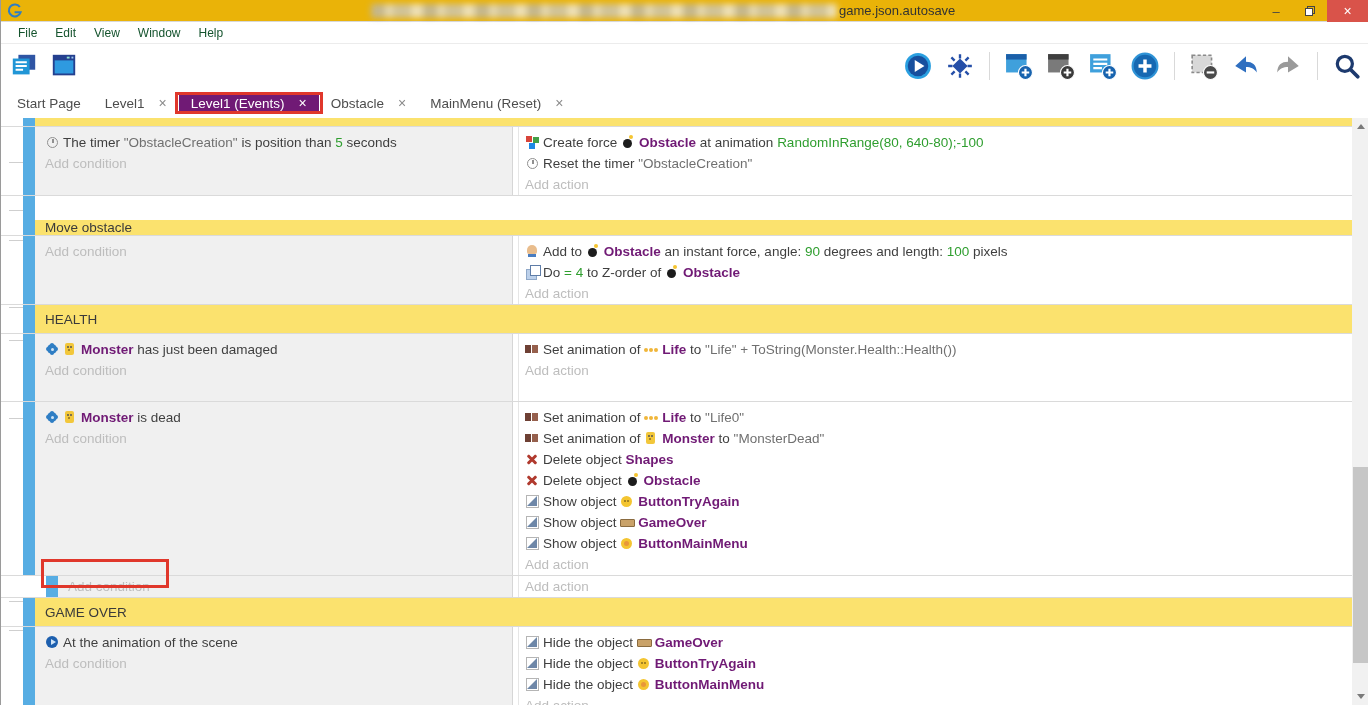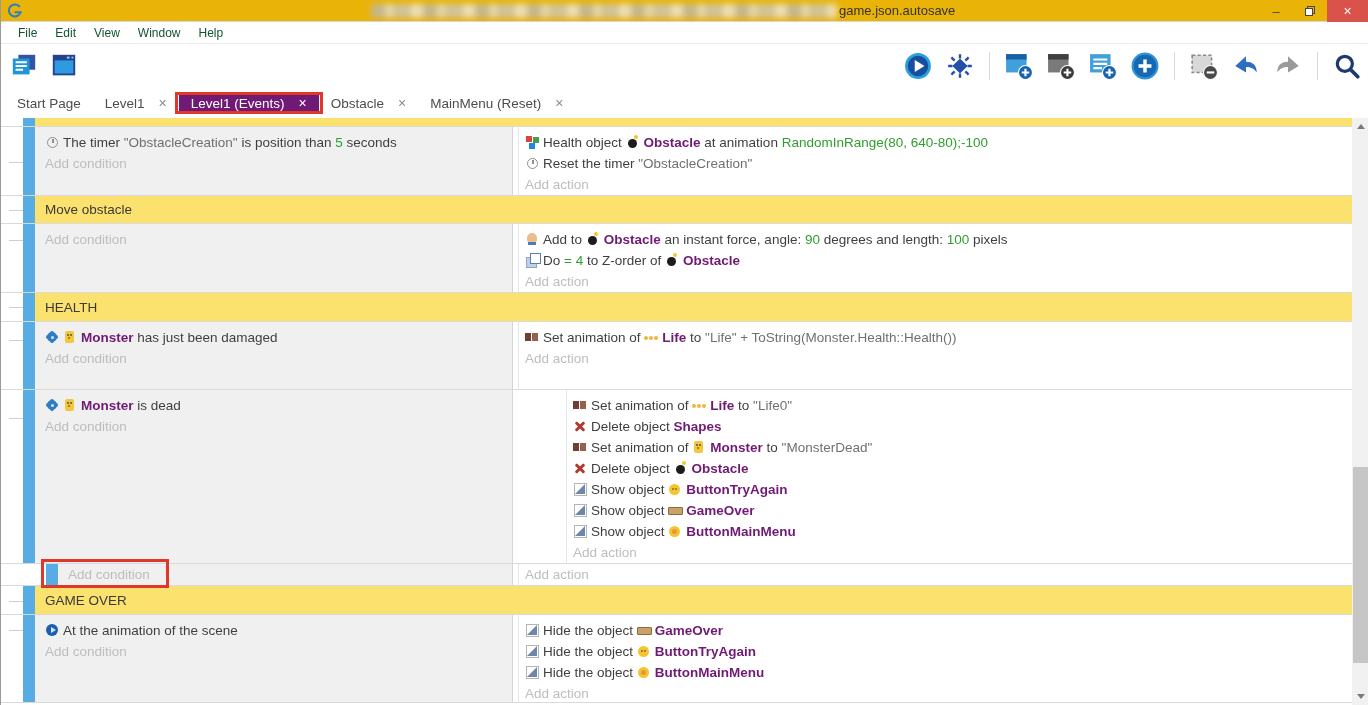--- a/index.html
+++ b/index.html
@@ -267,26 +267,26 @@
           <div class="bar"></div>
           <div class="partial-band"></div>
         </div>
         <div class="row" style="height: 69px;">
           <div class="bar"></div>
           <div class="cell-cond">
             <div class="evline"><span class="icon timer-icon"></span><span class="sg-p">The timer </span><span class="sg-s">"ObstacleCreation"</span><span class="sg-p"> is position than </span><span class="sg-g">5</span><span class="sg-p"> seconds</span></div>
             <div class="evline placeholder">Add condition</div>
           </div>
           <div class="cell-act">
-            <div class="evline"><span class="icon create-object-icon"></span><span class="sg-p">Health object </span><span class="icon obstacle-icon"></span><span class="sg-o">Obstacle</span><span class="sg-p"> at animation </span><span class="sg-g">RandomInRange(80, 640-80);-100</span></div>
+            <div class="evline"><span class="icon create-object-icon"></span><span class="sg-p">Create force </span><span class="icon obstacle-icon"></span><span class="sg-o">Obstacle</span><span class="sg-p"> at animation </span><span class="sg-g">RandomInRange(80, 640-80);-100</span></div>
             <div class="evline"><span class="icon timer-icon"></span><span class="sg-p">Reset the timer </span><span class="sg-s">"ObstacleCreation"</span></div>
             <div class="evline placeholder">Add action</div>
           </div>
         </div>
-        <div class="row" style="height: 28px;">
+        <div class="row" style="height: 40px; align-items: flex-end;">
           <div class="bar"></div>
           <div class="comment-band">
             <span>Move obstacle</span>
           </div>
         </div>
         <div class="row" style="height: 69px;">
           <div class="bar"></div>
           <div class="cell-cond">
             <div class="evline placeholder">Add condition</div>
           </div>
@@ -306,30 +306,30 @@
           <div class="bar"></div>
           <div class="cell-cond">
             <div class="evline"><span class="icon behavior-icon"></span><span class="icon monster-icon"></span><span class="sg-o">Monster</span><span class="sg-p"> has just been damaged</span></div>
             <div class="evline placeholder">Add condition</div>
           </div>
           <div class="cell-act">
             <div class="evline"><span class="icon animation-icon"></span><span class="sg-p">Set animation of </span><span class="icon life-icon"></span><span class="sg-o">Life</span><span class="sg-p"> to </span><span class="sg-s">"Life" + ToString(Monster.Health::Health())</span></div>
             <div class="evline placeholder">Add action</div>
           </div>
         </div>
-        <div class="row" style="height: 174px; gap: 48px;">
+        <div class="row" style="height: 174px;">
           <div class="bar"></div>
           <div class="cell-cond">
             <div class="evline"><span class="icon behavior-icon"></span><span class="icon monster-icon"></span><span class="sg-o">Monster</span><span class="sg-p"> is dead</span></div>
             <div class="evline placeholder">Add condition</div>
           </div>
           <div class="cell-act">
             <div class="evline"><span class="icon animation-icon"></span><span class="sg-p">Set animation of </span><span class="icon life-icon"></span><span class="sg-o">Life</span><span class="sg-p"> to </span><span class="sg-s">"Life0"</span></div>
+            <div class="evline"><span class="icon animation-icon"></span><span class="sg-p">Set animation of </span><span class="icon monster-icon"></span><span class="sg-o">Monster</span><span class="sg-p"> to </span><span class="sg-s">"MonsterDead"</span></div>
             <div class="evline"><span class="icon delete-icon"></span><span class="sg-p">Delete object </span><span class="sg-o">Shapes</span></div>
-            <div class="evline"><span class="icon animation-icon"></span><span class="sg-p">Set animation of </span><span class="icon monster-icon"></span><span class="sg-o">Monster</span><span class="sg-p"> to </span><span class="sg-s">"MonsterDead"</span></div>
             <div class="evline"><span class="icon delete-icon"></span><span class="sg-p">Delete object </span><span class="icon obstacle-icon"></span><span class="sg-o">Obstacle</span></div>
             <div class="evline"><span class="icon visibility-icon"></span><span class="sg-p">Show object </span><span class="icon button-tryagain-icon"></span><span class="sg-o">ButtonTryAgain</span></div>
             <div class="evline"><span class="icon visibility-icon"></span><span class="sg-p">Show object </span><span class="icon gameover-icon"></span><span class="sg-o">GameOver</span></div>
             <div class="evline"><span class="icon visibility-icon"></span><span class="sg-p">Show object </span><span class="icon button-mainmenu-icon"></span><span class="sg-o">ButtonMainMenu</span></div>
             <div class="evline placeholder">Add action</div>
           </div>
         </div>
         <div class="row sub" style="height: 22px;">
           <div class="bar"></div>
           <div class="cell-cond">

